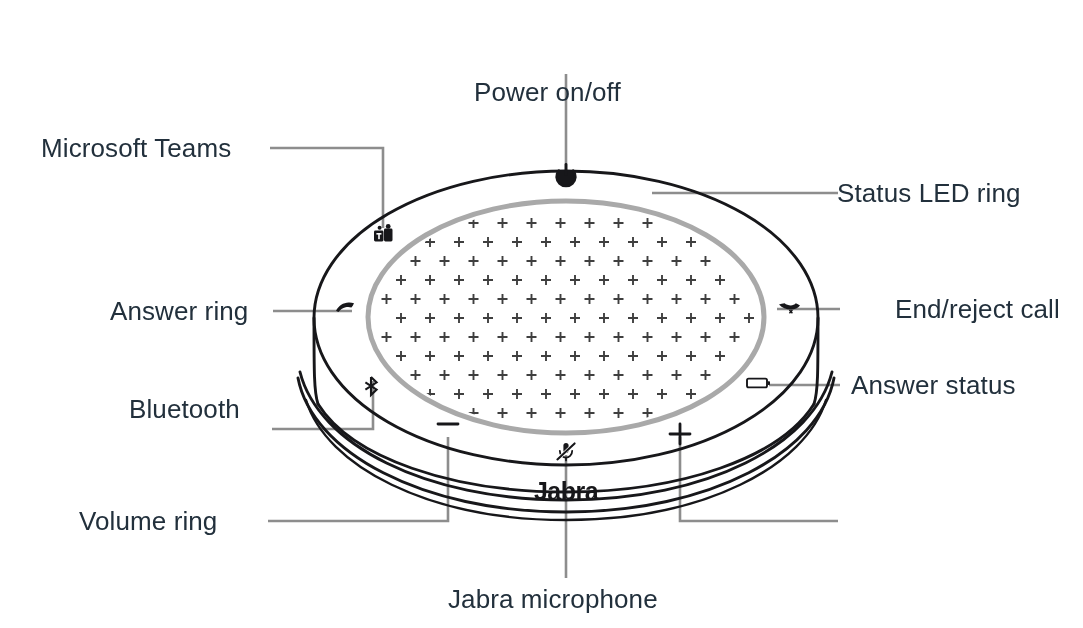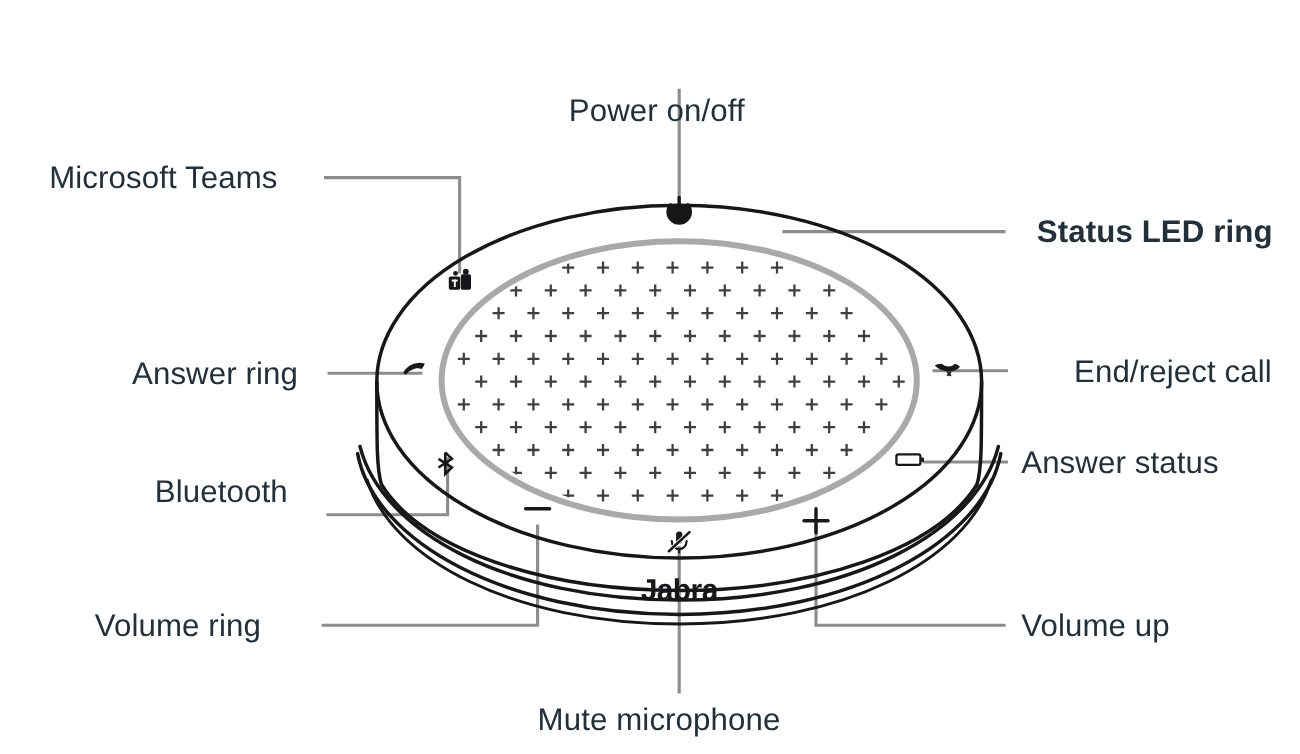--- a/index.html
+++ b/index.html
@@ -383,23 +383,22 @@
   <div class="label" style="left:41px;top:135px;">Microsoft Teams</div>
 
   <div class="label" style="left:110px;top:298px;">Answer ring</div>
 
   <div class="label" style="left:129px;top:396px;">Bluetooth</div>
 
   <div class="label" style="left:79px;top:508px;">Volume ring</div>
 
   <div class="label" style="left:474px;top:36px;margin-top:43px;">Power on/off</div>
 
-  <div class="label" style="left:864px;top:180px;font-weight:bold;">Status LED ring</div>
+  <div class="label" style="left:837px;top:180px;">Status LED ring</div>
 
   <div class="label" style="left:862px;top:296px;margin-left:33px;">End/reject call</div>
 
   <div class="label" style="left:851px;top:372px;">Answer status</div>
 
-  <div class="label" style="left:851px;top:508px;">Volume up</div>
-
-  <div class="label" style="left:448px;top:586px;">Mute microphone</div>
+
+  <div class="label" style="left:448px;top:586px;">Jabra microphone</div>
 
 </div>
 
 </body></html>

